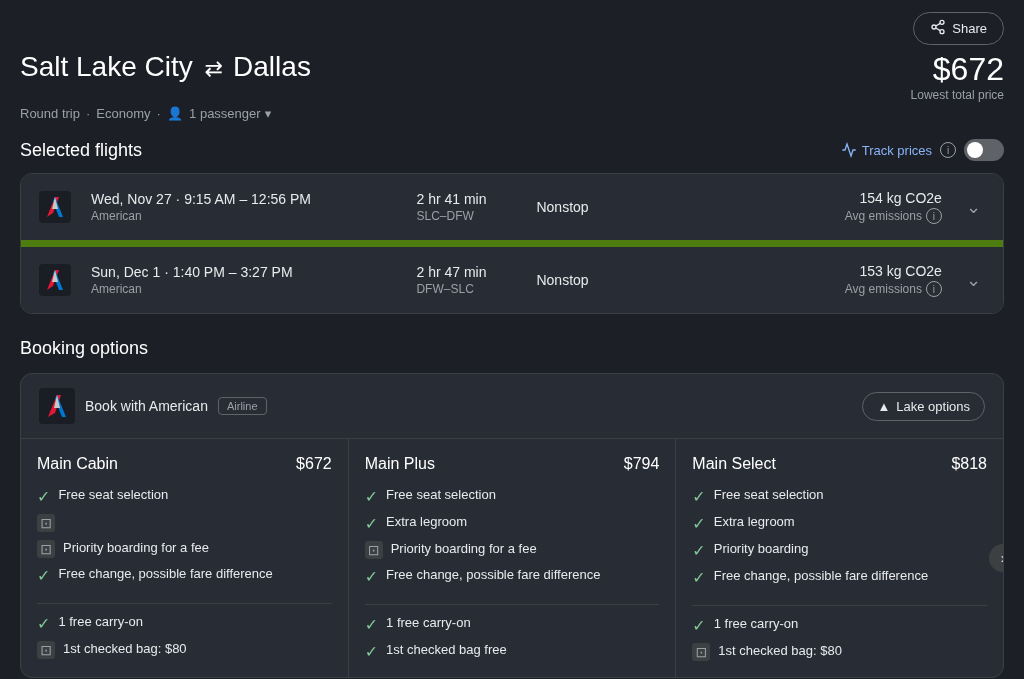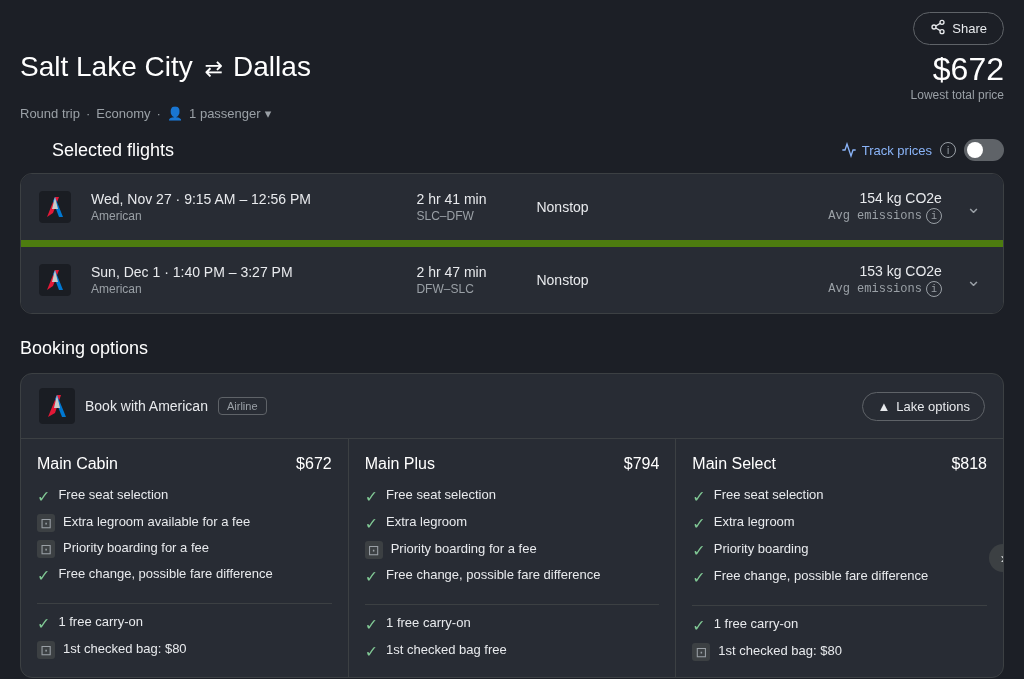--- a/index.html
+++ b/index.html
@@ -82,21 +82,20 @@
     .section-header {
       display: flex;
       justify-content: space-between;
       align-items: center;
       margin-bottom: 12px;
     }
     .section-title {
       font-size: 18px;
       font-weight: 500;
       color: #fff;
-      margin-left: 32px;
     }
     .track-prices-row {
       display: flex;
       align-items: center;
       gap: 8px;
     }
     .track-prices-link {
       display: flex;
       align-items: center;
       gap: 5px;
@@ -205,21 +204,20 @@
       color: #e8eaed;
     }
     .emissions-label {
       font-size: 12px;
       color: #9aa0a6;
       display: flex;
       align-items: center;
       justify-content: flex-end;
       gap: 4px;
       margin-top: 2px;
-      font-family: Liberation Mono, monospace;
     }
     .expand-btn {
       background: none;
       border: none;
       color: #9aa0a6;
       cursor: pointer;
       font-size: 18px;
       padding: 4px;
     }
     
@@ -512,21 +510,20 @@
             <span class="fare-name">Main Cabin</span>
             <span class="fare-price">$672</span>
           </div>
           <ul class="fare-features">
             <li class="feature-item">
               <span class="check-icon">✓</span>
               <span>Free seat selection</span>
             </li>
             <li class="feature-item">
               <span class="fee-icon">⊡</span>
-              <span>Extra legroom available for a fee</span>
             </li>
             <li class="feature-item">
               <span class="fee-icon">⊡</span>
               <span>Priority boarding for a fee</span>
             </li>
             <li class="feature-item">
               <span class="check-icon">✓</span>
               <span>Free change, possible fare difference</span>
             </li>
             <li class="feature-item" style="margin-top:10px; padding-top:10px; border-top:1px solid #3c4043;">

